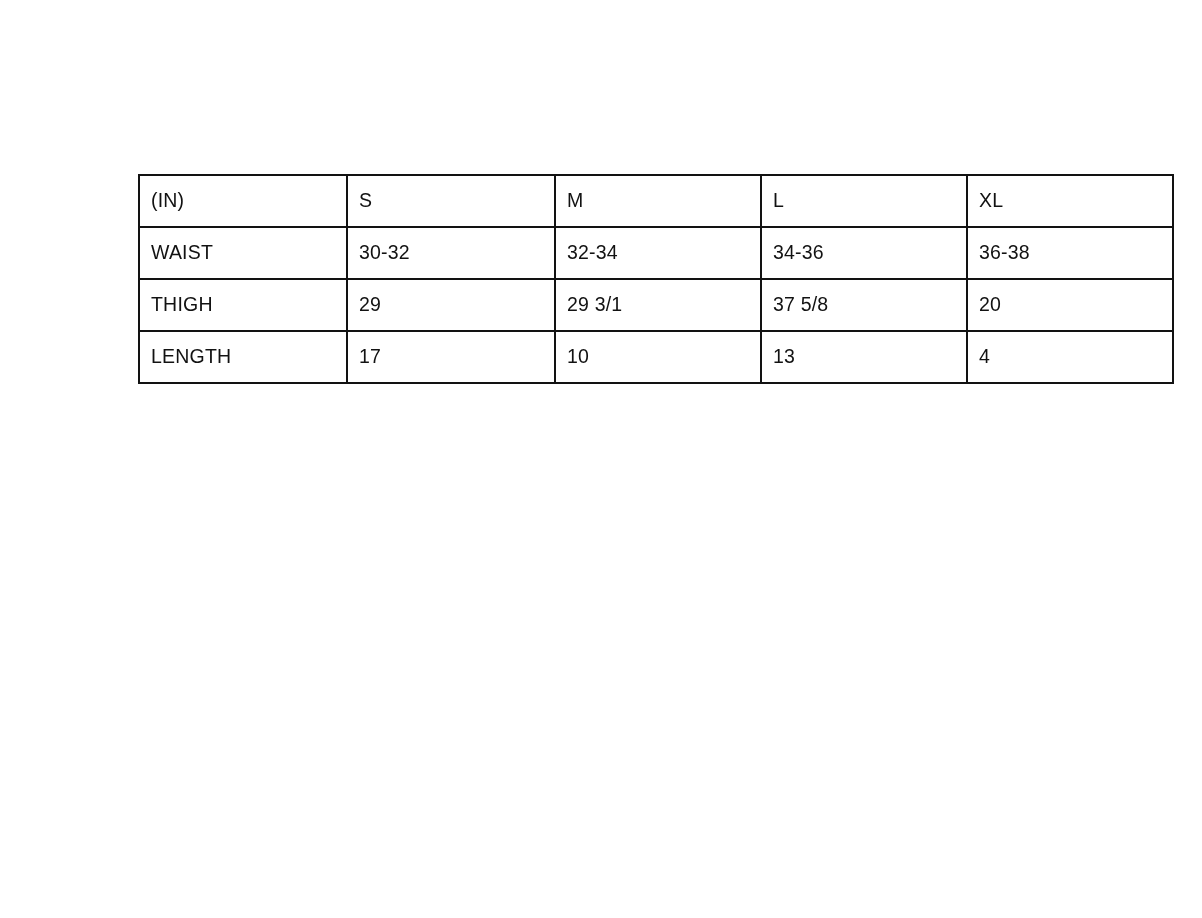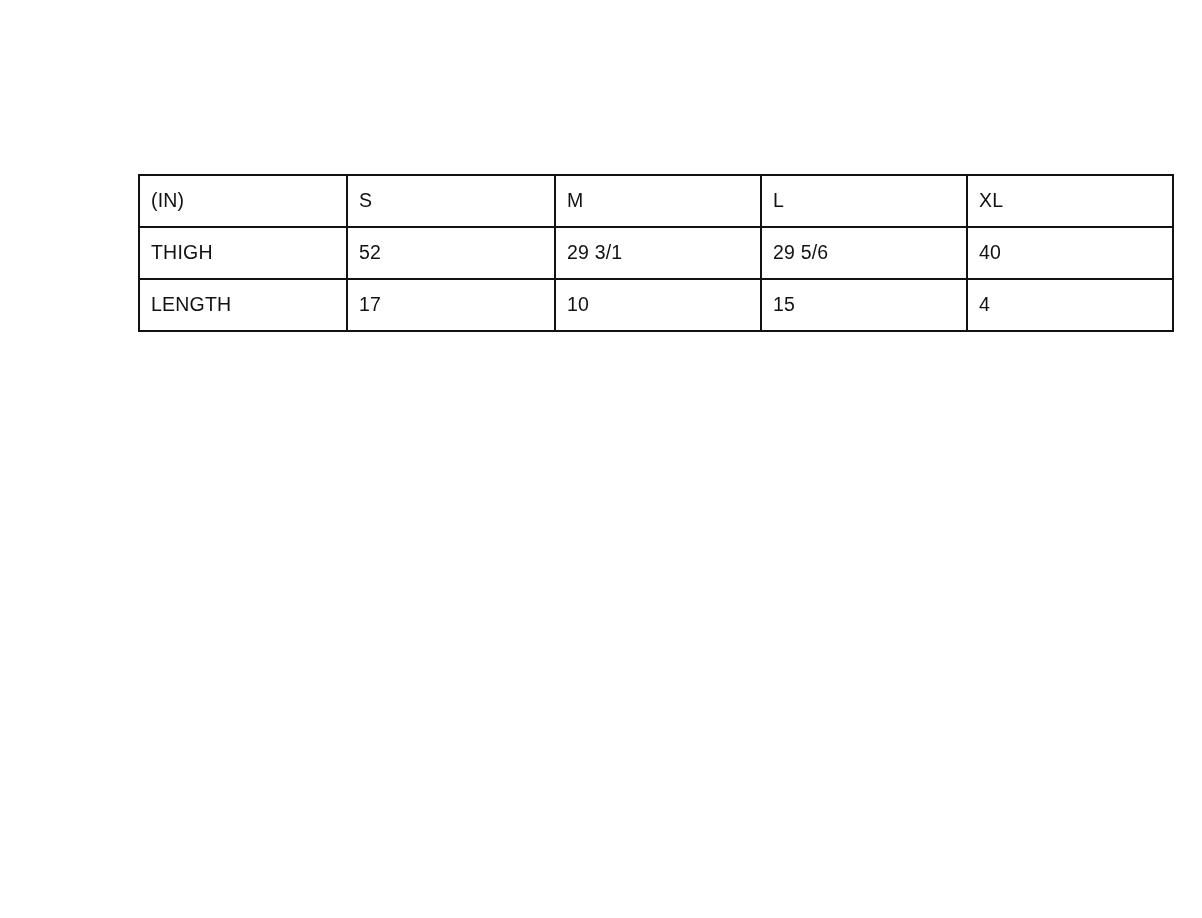--- a/index.html
+++ b/index.html
@@ -56,28 +56,35 @@
   <table class="size-table">
     <tbody>
       <tr>
         <td class="col-label">(IN)</td>
         <td class="col-s">S</td>
         <td class="col-m">M</td>
         <td class="col-l">L</td>
         <td class="col-xl">XL</td>
       </tr>
       <tr>
+        <td class="col-label">WAIST</td>
+        <td class="col-s">30-32</td>
+        <td class="col-m">32-34</td>
+        <td class="col-l">34-36</td>
+        <td class="col-xl">36-38</td>
+      </tr>
+      <tr>
         <td class="col-label">THIGH</td>
-        <td class="col-s">52</td>
+        <td class="col-s">29</td>
         <td class="col-m">29 3/1</td>
-        <td class="col-l">29 5/6</td>
-        <td class="col-xl">40</td>
+        <td class="col-l">37 5/8</td>
+        <td class="col-xl">20</td>
       </tr>
       <tr>
         <td class="col-label">LENGTH</td>
         <td class="col-s">17</td>
         <td class="col-m">10</td>
-        <td class="col-l">15</td>
+        <td class="col-l">13</td>
         <td class="col-xl">4</td>
       </tr>
     </tbody>
   </table>
 </div>
 
 </body></html>

